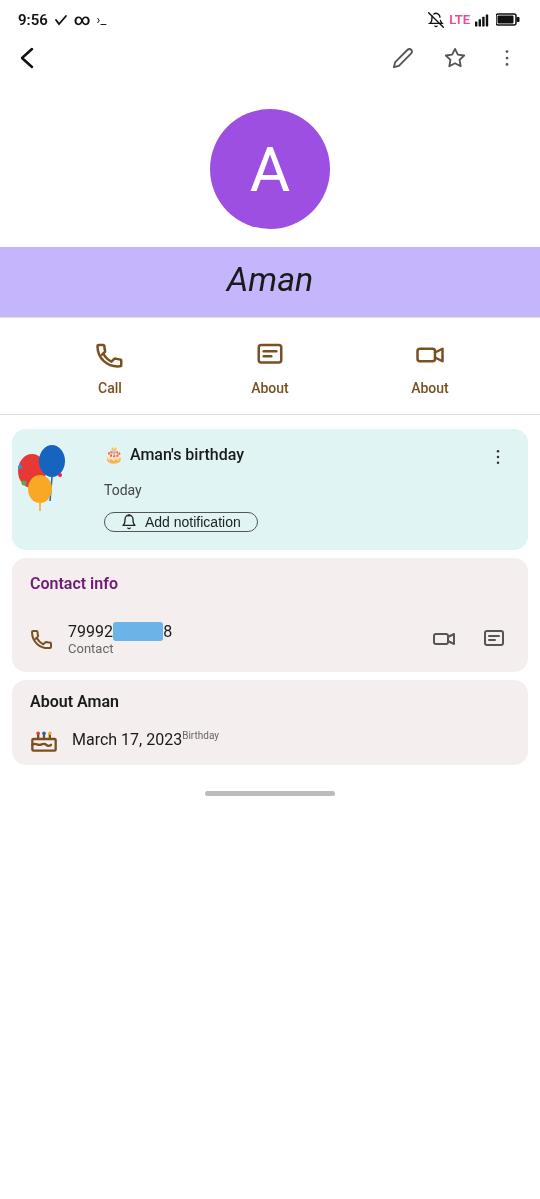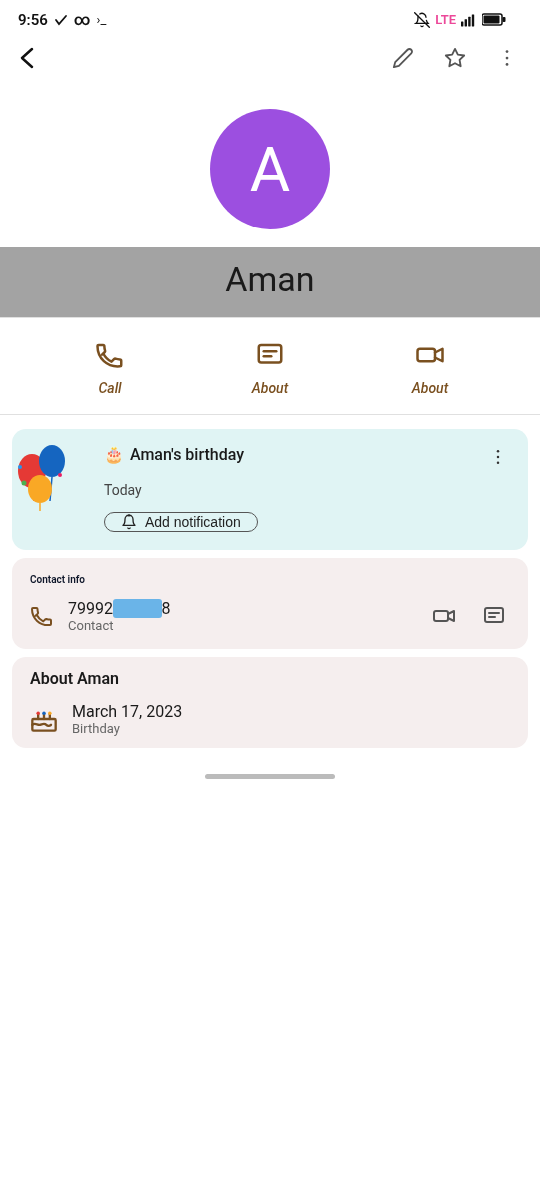--- a/index.html
+++ b/index.html
@@ -10,21 +10,21 @@
       background: #fff;
       font-family: 'Roboto', Arial, sans-serif;
       overflow-x: hidden;
     }
 
     
     .status-bar {
       display: flex;
       justify-content: space-between;
       align-items: center;
-      padding: 10px 34px 6px 18px;
+      padding: 10px 20px 6px 18px;
       background: #fff;
     }
     .status-left {
       display: flex;
       align-items: center;
       gap: 6px;
       font-size: 15px;
       font-weight: 600;
       color: #111;
     }
@@ -76,21 +76,22 @@
       justify-content: center;
       color: #fff;
       font-size: 62px;
       font-weight: 400;
     }
 
     
     .contact-name-section {
       text-align: center;
       padding: 12px 0 18px 0;
-      background: #a3a3a3;
+      background: #c4b5fd;
+      font-style: italic;
     }
     .contact-name {
       font-size: 34px;
       font-weight: 400;
       color: #1a1a1a;
     }
 
     
     .divider {
       height: 1px;
@@ -98,21 +99,20 @@
       margin: 0 0;
     }
 
     
     .actions-row {
       display: flex;
       justify-content: space-around;
       align-items: center;
       padding: 18px 30px;
       background: #fff;
-      font-style: italic;
     }
     .action-item {
       display: flex;
       flex-direction: column;
       align-items: center;
       gap: 6px;
     }
     .action-label {
       font-size: 14px;
       color: #7a5020;
@@ -182,24 +182,24 @@
     }
 
     
     .info-card {
       background: #f5eeee;
       margin: 8px 12px;
       border-radius: 14px;
       padding: 16px 18px;
     }
     .info-card-title {
-      font-size: 10px;
+      font-size: 16px;
       font-weight: 600;
-      color: #0f172a;
-      margin-bottom: 14px;
+      color: #701a75;
+      margin-bottom: 29px;
     }
     .phone-row {
       display: flex;
       align-items: center;
       justify-content: space-between;
     }
     .phone-left {
       display: flex;
       align-items: center;
       gap: 14px;
@@ -234,28 +234,27 @@
       color: #1a1a1a;
       margin-bottom: 14px;
     }
     .about-row {
       display: flex;
       align-items: center;
       gap: 14px;
     }
     .about-details {
       display: flex;
-      flex-direction: column;
     }
     .about-value {
       font-size: 16px;
       color: #1a1a1a;
     }
     .about-label {
-      font-size: 13px;
+      font-size: 10px;
       color: #666;
     }
 
     
     .bottom-bar {
       display: flex;
       justify-content: center;
       padding: 18px 0 10px 0;
     }
     .bottom-pill {
@@ -265,21 +264,20 @@
       border-radius: 3px;
     }
 
     
     .blurred {
       display: inline-block;
       background: #6ab4e8;
       color: transparent;
       border-radius: 3px;
       user-select: none;
-      font-style: italic;
     }
 
     
     svg {
       display: block;
     }
   </style>
 </head>
 <body>
 

